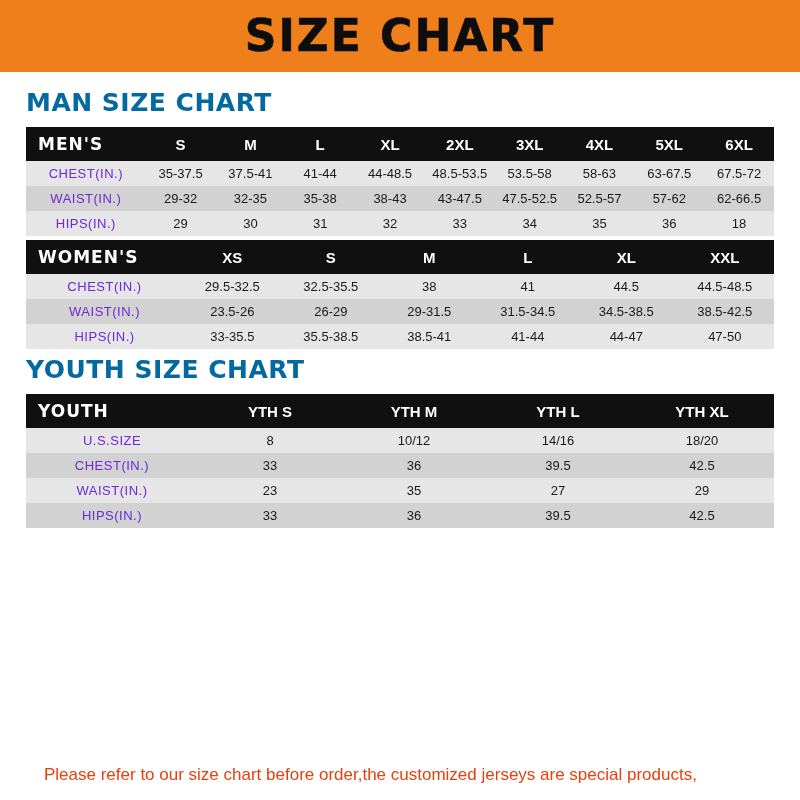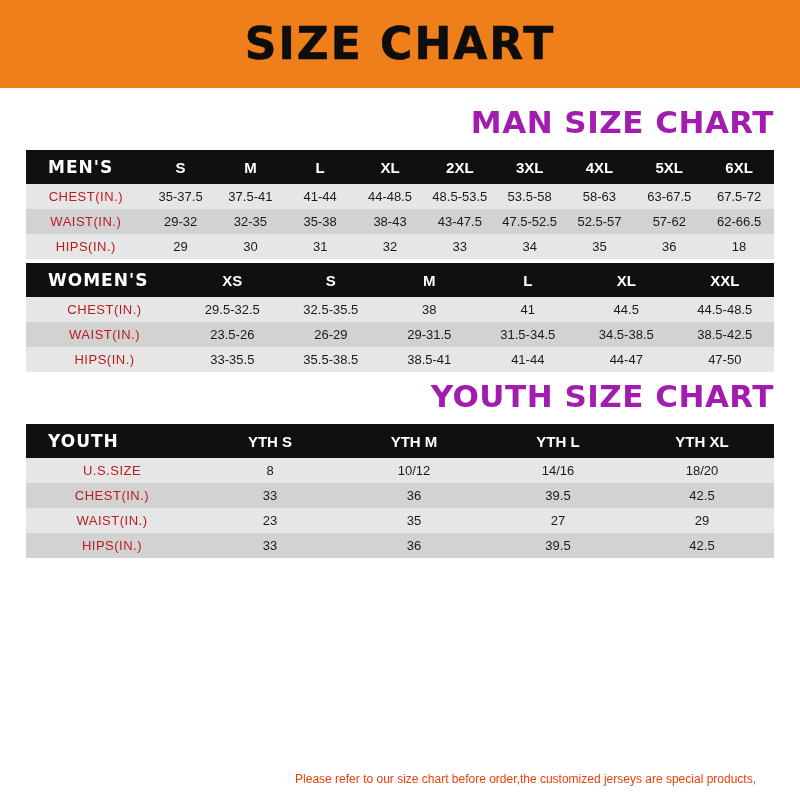--- a/index.html
+++ b/index.html
@@ -17,21 +17,21 @@
     position: relative;
     width: 800px;
     height: 800px;
     box-sizing: border-box;
     display: flex;
     flex-direction: column;
   }
   
   .banner {
     background: #ef7f1a;
-    height: 88px;
+    height: 72px;
     display: flex;
     align-items: center;
     justify-content: center;
     position: relative;
   }
   .banner-title {
     font-family: "DejaVu Sans", sans-serif;
     font-weight: bold;
     font-size: 44px;
     letter-spacing: 2px;
@@ -43,25 +43,25 @@
     flex: 1;
     padding: 14px 26px 0 26px;
     box-sizing: border-box;
     display: flex;
     flex-direction: column;
   }
   .section {
     margin-bottom: 4px;
   }
   .section-title {
-    text-align: right;
+    text-align: left;
     font-family: "DejaVu Sans", sans-serif;
     font-weight: bold;
-    font-size: 31px;
-    color: #a21caf;
+    font-size: 25px;
+    color: #0369a1;
     letter-spacing: 0.5px;
     margin: 2px 0 10px 0;
   }
   table.size-table {
     width: 100%;
     border-collapse: collapse;
     table-layout: fixed;
   }
   table.size-table th,
   table.size-table td {
@@ -75,49 +75,49 @@
   }
   table.size-table thead th {
     background: #101010;
     color: #ffffff;
     font-weight: bold;
     font-size: 15px;
     height: 34px;
   }
   table.size-table thead th.row-label {
     text-align: left;
-    padding-left: 22px;
+    padding-left: 12px;
     font-family: "DejaVu Sans", sans-serif;
     font-size: 17px;
     letter-spacing: 1px;
     margin-left: 8px;
   }
   table.size-table tbody tr.odd td {
     background: #e6e6e6;
   }
   table.size-table tbody tr.even td {
     background: #d2d2d2;
   }
   table.size-table tbody td.row-label {
     font-size: 13px;
     letter-spacing: 0.5px;
-    color: #b91c1c;
+    color: #6d28d9;
   }
   
   .men col.c0 { width: 16%; }
   .women col.c0 { width: 21%; }
   .youth col.c0 { width: 23%; }
 
   
   .footer-note {
     margin-top: auto;
     padding: 6px 18px 12px 18px;
-    text-align: right;
+    text-align: left;
     color: #e8400c;
-    font-size: 12px;
+    font-size: 17px;
     line-height: 1.45;
     font-family: "Liberation Sans", sans-serif;
   }
   .footer-note div {
     white-space: nowrap;
   }
 </style>
 </head>
 <body>
 

